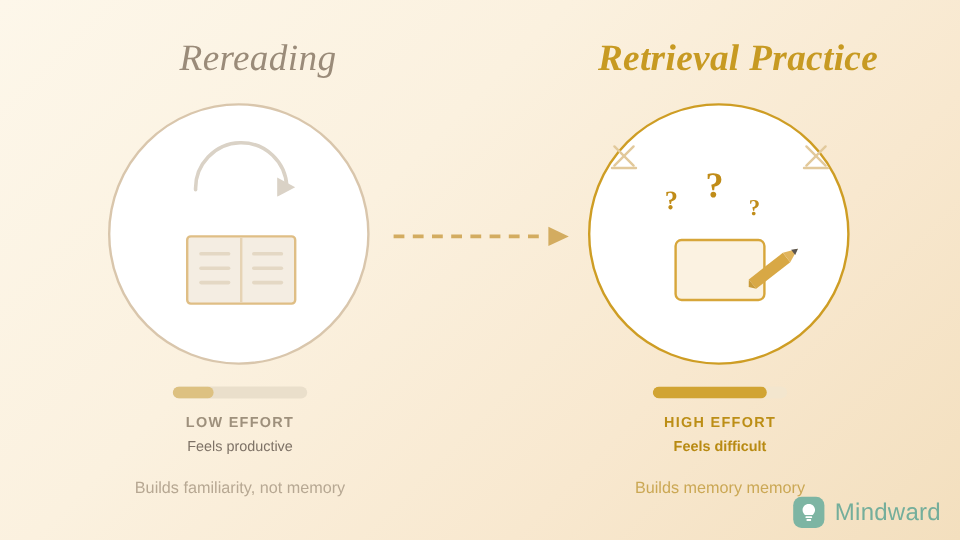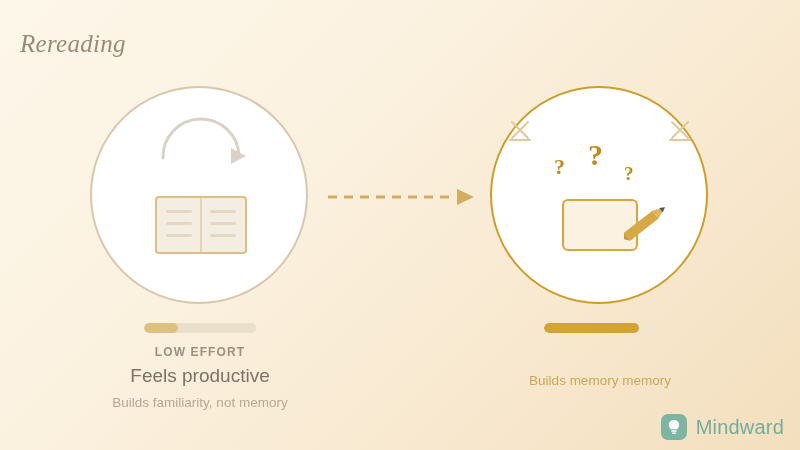--- a/index.html
+++ b/index.html
@@ -25,25 +25,26 @@
     top: 0;
     width: 360px;
     height: 450px;
   }
   .panel-left  { left: 20px; }
   .panel-right { left: 420px; }
 
   .panel-title {
     position: absolute;
     top: 30px;
-    left: 0;
+    left: 15px;
     width: 360px;
+    text-align: center;
     font-family: "Liberation Serif", serif;
     font-style: italic;
-    font-size: 25px;
+    font-size: 31px;
     letter-spacing: 0.3px;
   }
   .title-left  { color: #9A8B79; font-weight: normal; }
   .title-right { color: #C79A22; font-weight: bold; }
 
   
   .circle {
     position: absolute;
     top: 86px;
     left: 70px;
@@ -176,24 +177,24 @@
 
   
   .captions {
     position: absolute;
     top: 365px;
     left: 0;
     width: 360px;
     text-align: center;
   }
   .cap-primary {
-    font-size: 19px;
+    font-size: 12px;
   }
   .cap-secondary {
-    margin-top: 8px;
+    margin-top: 20px;
     font-size: 13.5px;
   }
   .cap-primary-left    { color: #7E7266; }
   .cap-secondary-left  { color: #B7A893; }
   .cap-primary-right   { color: #B88A12; font-weight: bold; }
   .cap-secondary-right { color: #CBA855; }
 
   
   .flow-arrow {
     position: absolute;
@@ -267,20 +268,21 @@
     </div>
   </div>
 
   <svg class="flow-arrow" viewBox="0 0 152 22">
     <line x1="2" y1="11" x2="128" y2="11" stroke="#D3AC60" stroke-width="3" stroke-dasharray="9 7" stroke-linecap="butt"></line>
     <polygon points="131,3 148,11 131,19" fill="#D3AC60"></polygon>
   </svg>
 
   <div class="panel panel-right">
 
+    <div class="panel-title title-right">Retrieval Practice</div>
 
     <div class="circle circle-right">
 
       <svg class="spark spark-l" viewBox="0 0 26 26">
         <line x1="4" y1="4" x2="20" y2="20" stroke="#E2C99B" stroke-width="2" stroke-linecap="round"></line>
         <line x1="20" y1="4" x2="4" y2="20" stroke="#E2C99B" stroke-width="2" stroke-linecap="round"></line>
         <line x1="2" y1="22" x2="22" y2="22" stroke="#E2C99B" stroke-width="2" stroke-linecap="round"></line>
       </svg>
       <svg class="spark spark-r" viewBox="0 0 26 26">
         <line x1="4" y1="4" x2="20" y2="20" stroke="#E2C99B" stroke-width="2" stroke-linecap="round"></line>
@@ -303,23 +305,25 @@
           <polygon points="49,27.2 54,30 49,32.8" fill="#5A5550"></polygon>
           <polygon points="6,25 2,30 6,35" fill="#C89A38"></polygon>
         </g>
       </svg>
     </div>
 
     <div class="meter">
       <div class="meter-track track-right">
         <div class="meter-fill fill-right" id="fill-right" style="width: 85%;"></div>
       </div>
+      <div class="meter-label label-right">HIGH EFFORT</div>
     </div>
 
     <div class="captions">
+      <div class="cap-primary cap-primary-right">Feels difficult</div>
       <div class="cap-secondary cap-secondary-right">Builds memory memory</div>
     </div>
   </div>
 
   <div class="logo">
     <div class="logo-mark">
       <svg width="14" height="16" viewBox="0 0 14 16">
         <path d="M7,1 C10.1,1 12.2,3.3 12.2,6 C12.2,8.1 10.9,9.3 10.2,10.2 L3.8,10.2 C3.1,9.3 1.8,8.1 1.8,6 C1.8,3.3 3.9,1 7,1 Z" fill="#FFFFFF"></path>
         <rect x="4.2" y="11.2" width="5.6" height="1.5" rx="0.7" fill="#FFFFFF"></rect>
         <rect x="5.0" y="13.6" width="4.0" height="1.5" rx="0.7" fill="#FFFFFF"></rect>

